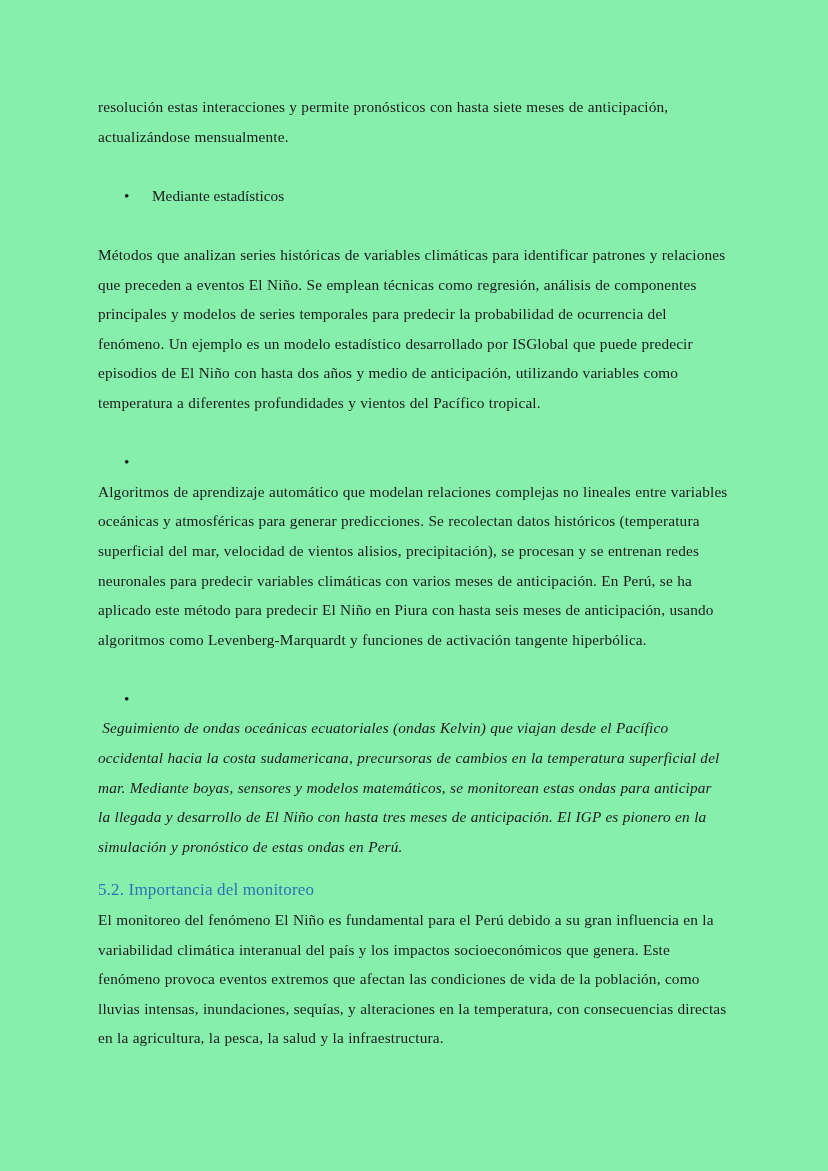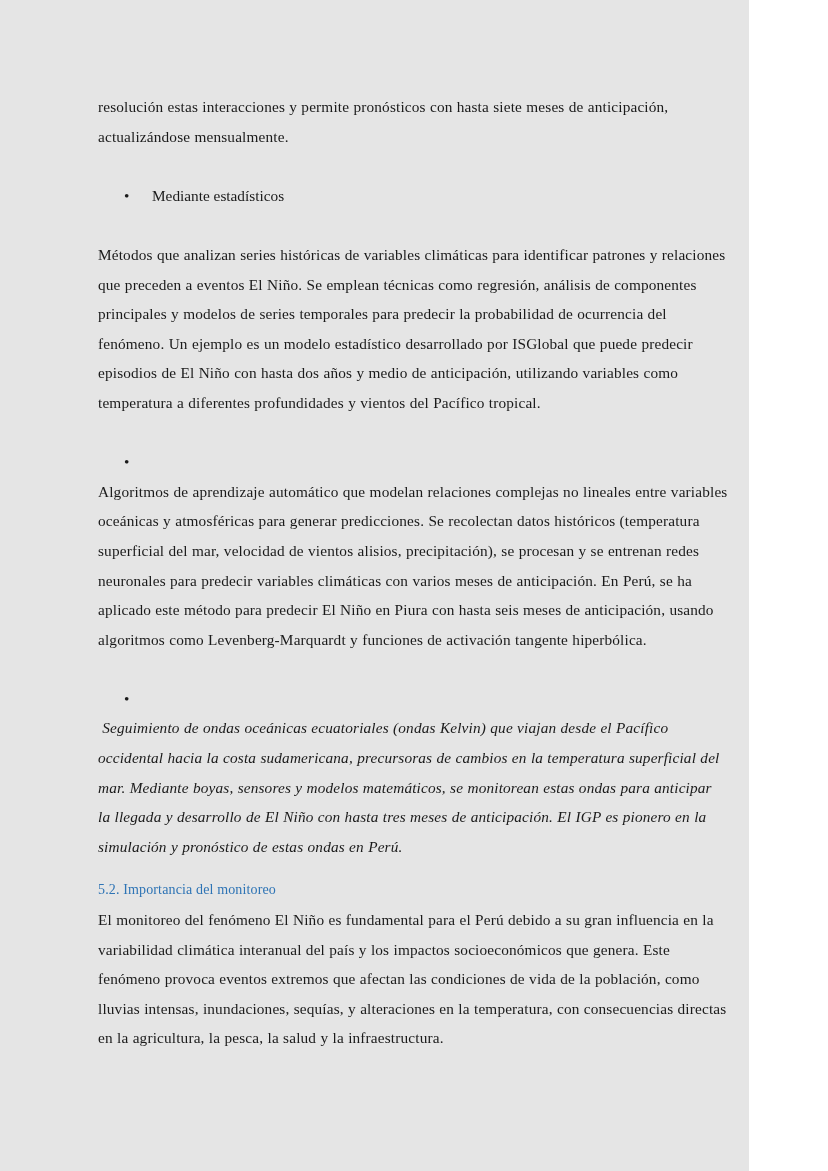--- a/index.html
+++ b/index.html
@@ -2,23 +2,23 @@
 <html><head>
 <meta charset="utf-8">
 <style>
   html, body {
     margin: 0;
     padding: 0;
     background: #ffffff;
   }
   .page {
     position: relative;
-    width: 749px;
+    width: 828px;
     height: 1171px;
-    background: #e5e5e5;
+    background: #86efac;
     overflow: hidden;
     font-family: "Liberation Serif", "DejaVu Serif", serif;
     color: #1a1a1a;
   }
   .content {
     position: absolute;
     left: 98px;
     top: 92px;
     width: 630px;
   }
@@ -53,21 +53,21 @@
   li.bullet-item .dot {
     position: absolute;
     left: 26px;
     top: 0;
     line-height: 29.6px;
     font-size: 15.3px;
     color: #1a1a1a;
   }
   h2.sub-heading {
     margin: 0;
-    font-size: 14px;
+    font-size: 17px;
     line-height: 29.6px;
     font-weight: normal;
     color: #2e74b5;
     letter-spacing: 0.01em;
   }
   .lead-space {
     white-space: pre-wrap;
     font-style: italic;
   }
 </style>

